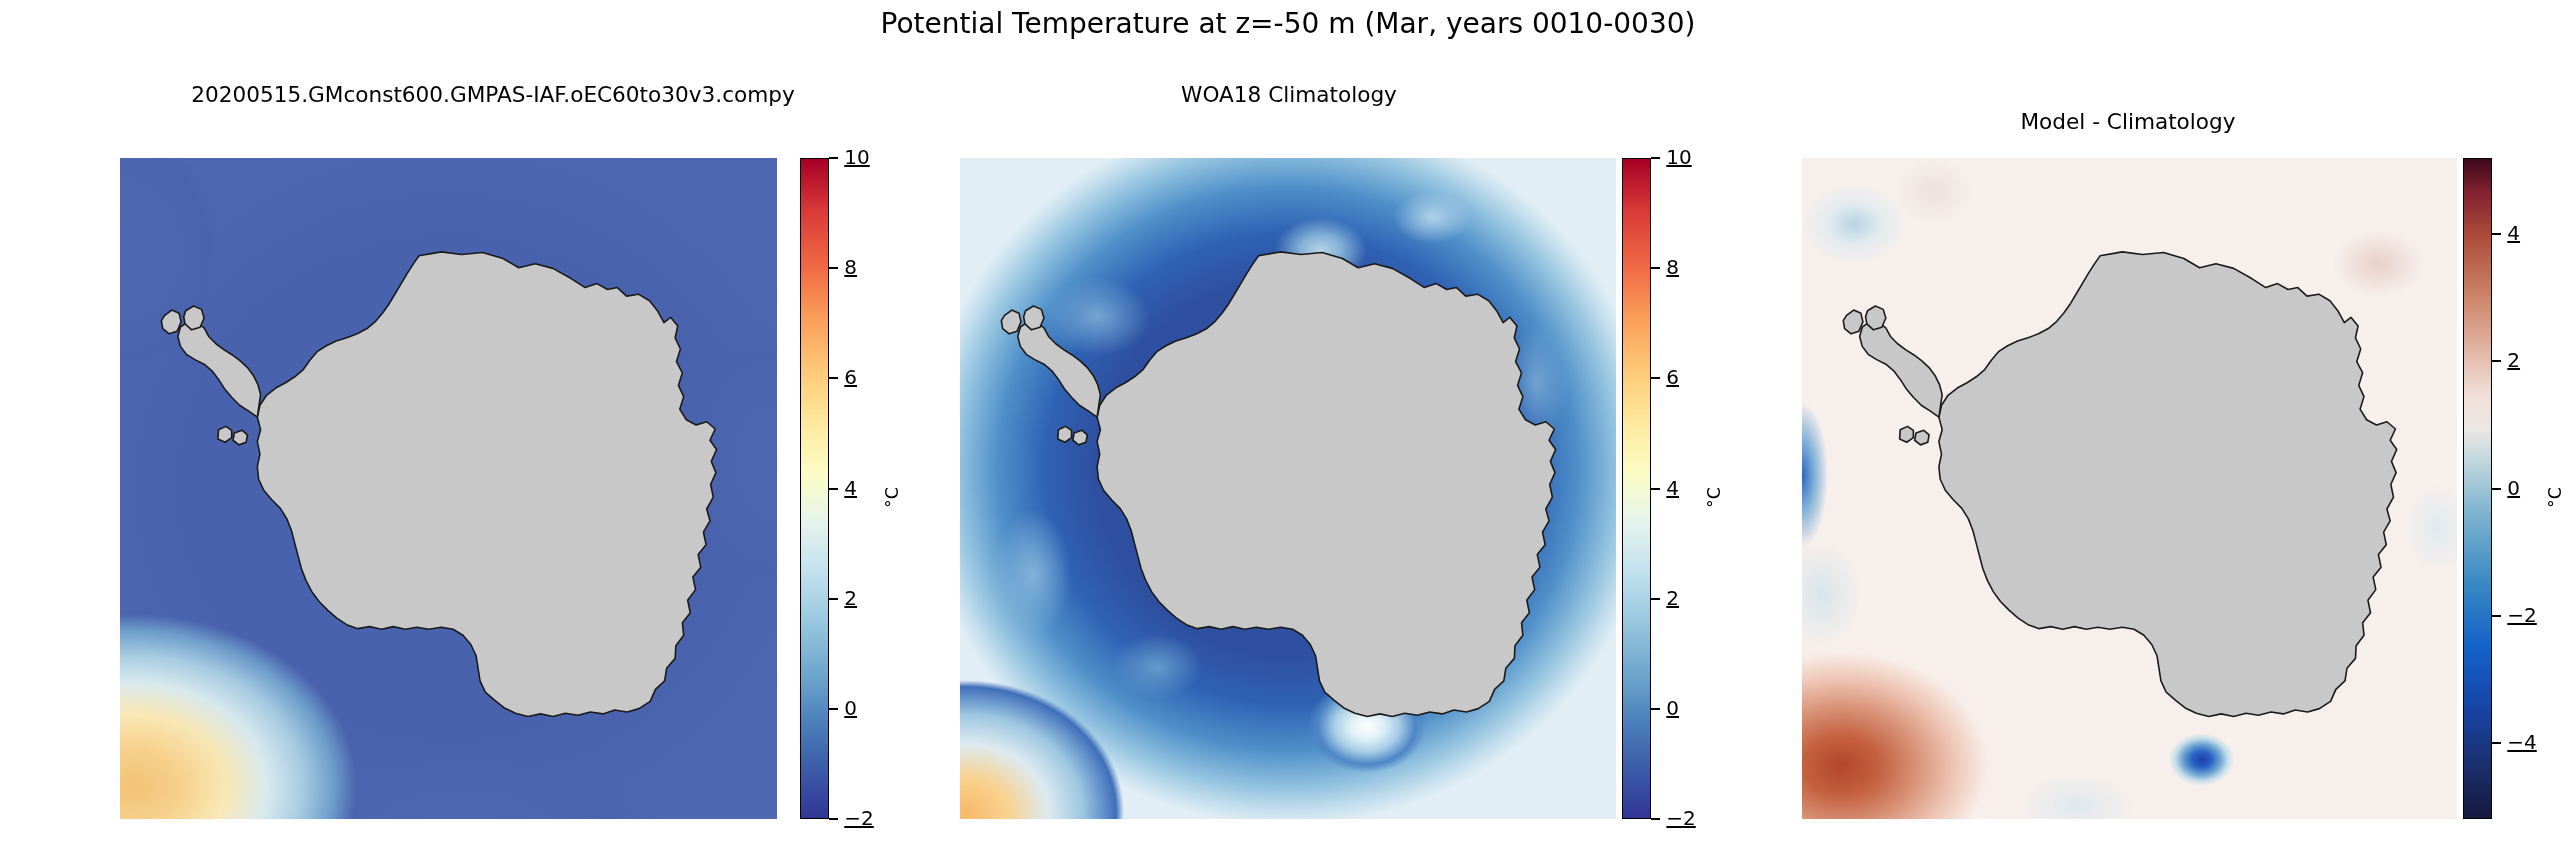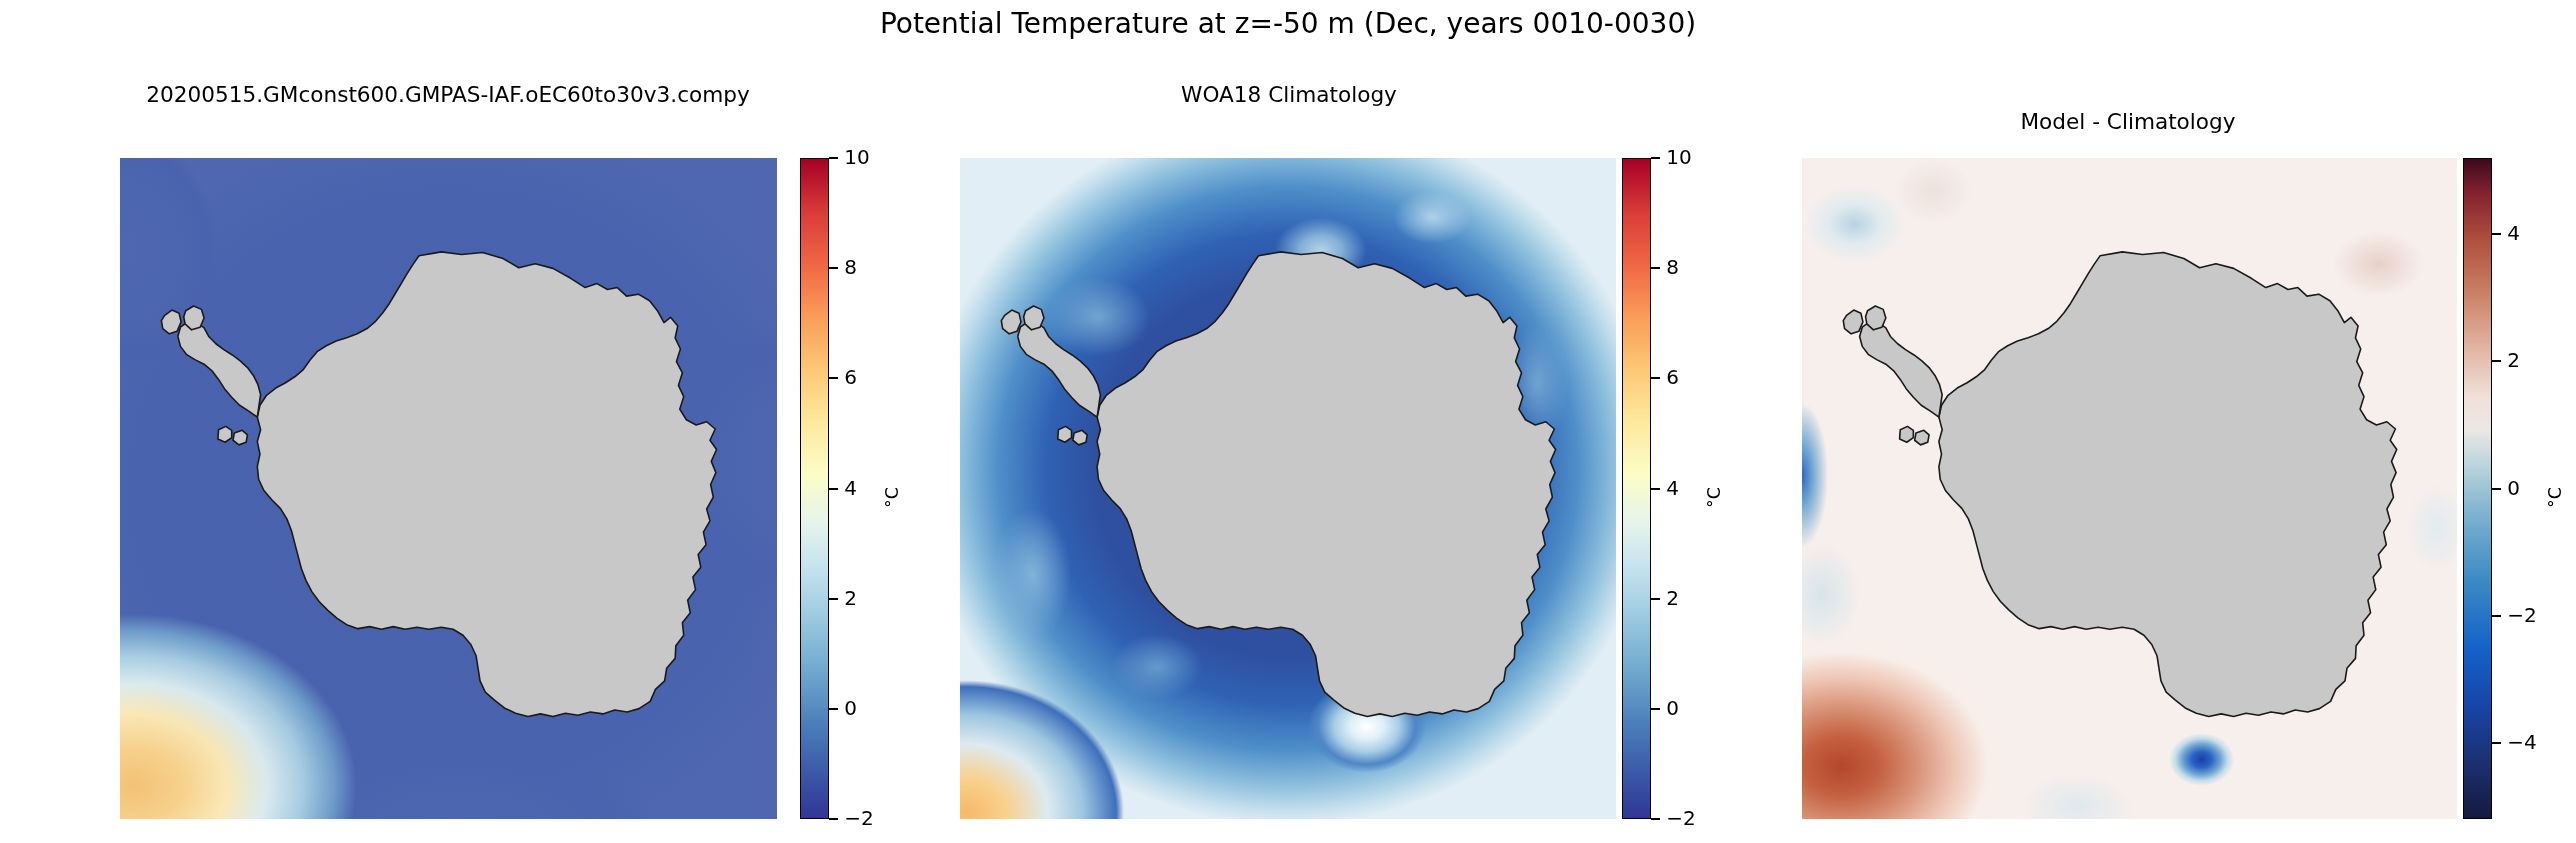--- a/index.html
+++ b/index.html
@@ -3,21 +3,21 @@
 <meta charset="utf-8">
 <style>
   html,body{margin:0;padding:0;background:#ffffff;}
   body{width:2576px;height:843px;position:relative;overflow:hidden;
        font-family:"DejaVu Sans","Liberation Sans",sans-serif;color:#000;}
 
   .suptitle{position:absolute;left:0;top:7px;width:2576px;text-align:center;
             font-size:28px;letter-spacing:0px;white-space:nowrap;}
 
   .panel-title{position:absolute;top:82px;text-align:center;font-size:21.6px;white-space:nowrap;}
-  #t1{left:0px;width:896px;}
+  #t1{left:0px;width:896px;padding-left:45px;}
   #t2{left:841px;width:896px;}
   #t3{left:1680px;width:896px;margin-top:27px;}
 
   .axes{position:absolute;top:158px;height:661px;overflow:hidden;background:#ffffff;}
   #ax1{left:120px;width:657px;}
   #ax2{left:960px;width:656px;}
   #ax3{left:1802px;width:655px;}
 
   .layer{position:absolute;inset:0;}
 
@@ -82,30 +82,30 @@
       #fdc877 68%, #fa9d59 76%, #f06744 84%, #d93b38 92%, #a50026 100%);}
   .cb-balance{background:linear-gradient(to top,
       #15193f 0%, #1c2f6e 8%, #1745a8 17%, #1463c9 26%, #3b8ac4 36%,
       #7cb2cf 46%, #bfd6dd 54%, #ece7e5 59%, #f1e0d9 64%,
       #e0b09d 72%, #c97f62 80%, #ad4e3c 88%, #82202f 95%, #3b0a1c 100%);}
 
   .cb-ticks{position:absolute;top:158px;height:661px;width:104px;}
   #tk1{left:829px;} #tk2{left:1651px;} #tk3{left:2492px;}
   .tick{position:absolute;left:0;height:0;}
   .tick i{position:absolute;left:0;top:-0.7px;width:9px;height:1.4px;background:#000;display:block;}
-  .tick span{position:absolute;left:15.3px;top:-14px;font-size:20px;line-height:26.4px;white-space:nowrap;}
+  .tick span{position:absolute;left:15.3px;top:-14px;font-size:20px;line-height:26.4px;white-space:nowrap;text-decoration:underline;}
 
   .cb-label{position:absolute;font-size:17.4px;white-space:nowrap;
             transform:rotate(-90deg);transform-origin:left top;}
   #lb1{left:882px;top:508px;} #lb2{left:1704px;top:508px;} #lb3{left:2545px;top:508px;}
 </style>
 </head>
 <body>
 
-<div class="suptitle">Potential Temperature at z=-50 m (Dec, years 0010-0030)</div>
+<div class="suptitle">Potential Temperature at z=-50 m (Mar, years 0010-0030)</div>
 
 <div class="panel-title" id="t1">20200515.GMconst600.GMPAS-IAF.oEC60to30v3.compy</div>
 <div class="panel-title" id="t2">WOA18 Climatology</div>
 <div class="panel-title" id="t3">Model - Climatology</div>
 
 <div class="axes" id="ax1">
   <div class="layer p1-base"></div>
   <div class="layer p1-g1"></div>
   <div class="layer p1-g3"></div>
   <div class="layer p1-g5"></div>

